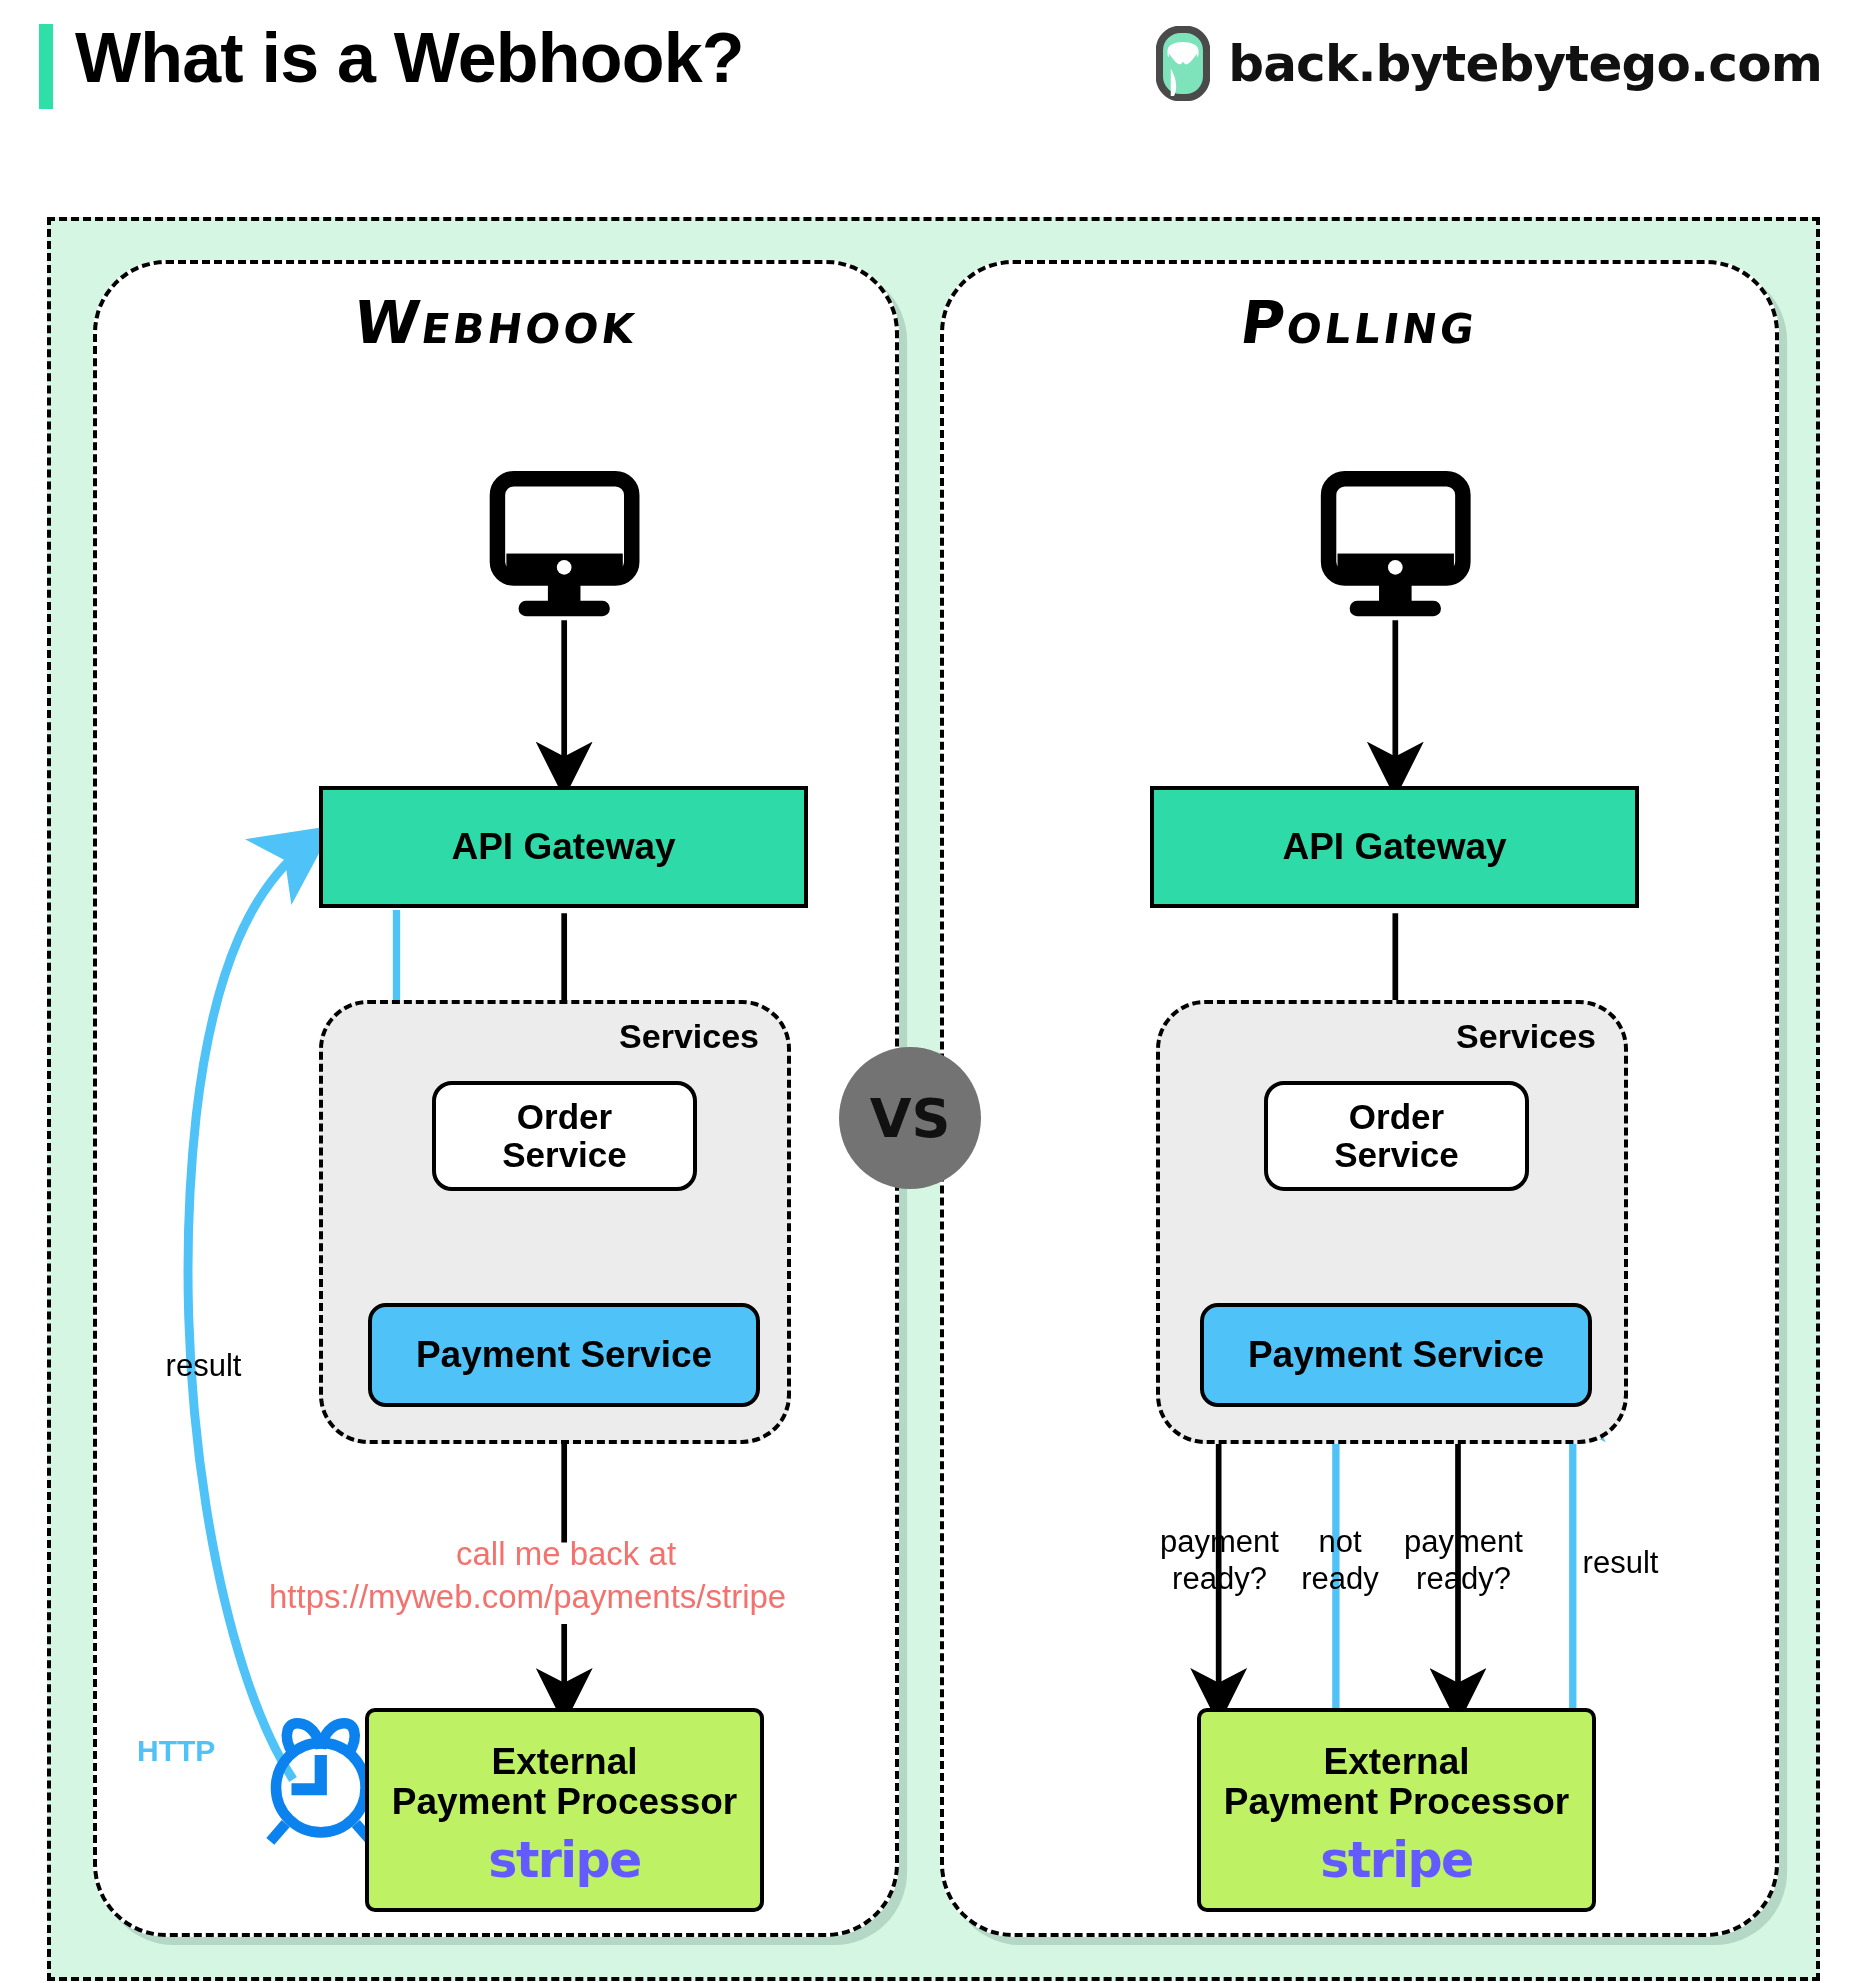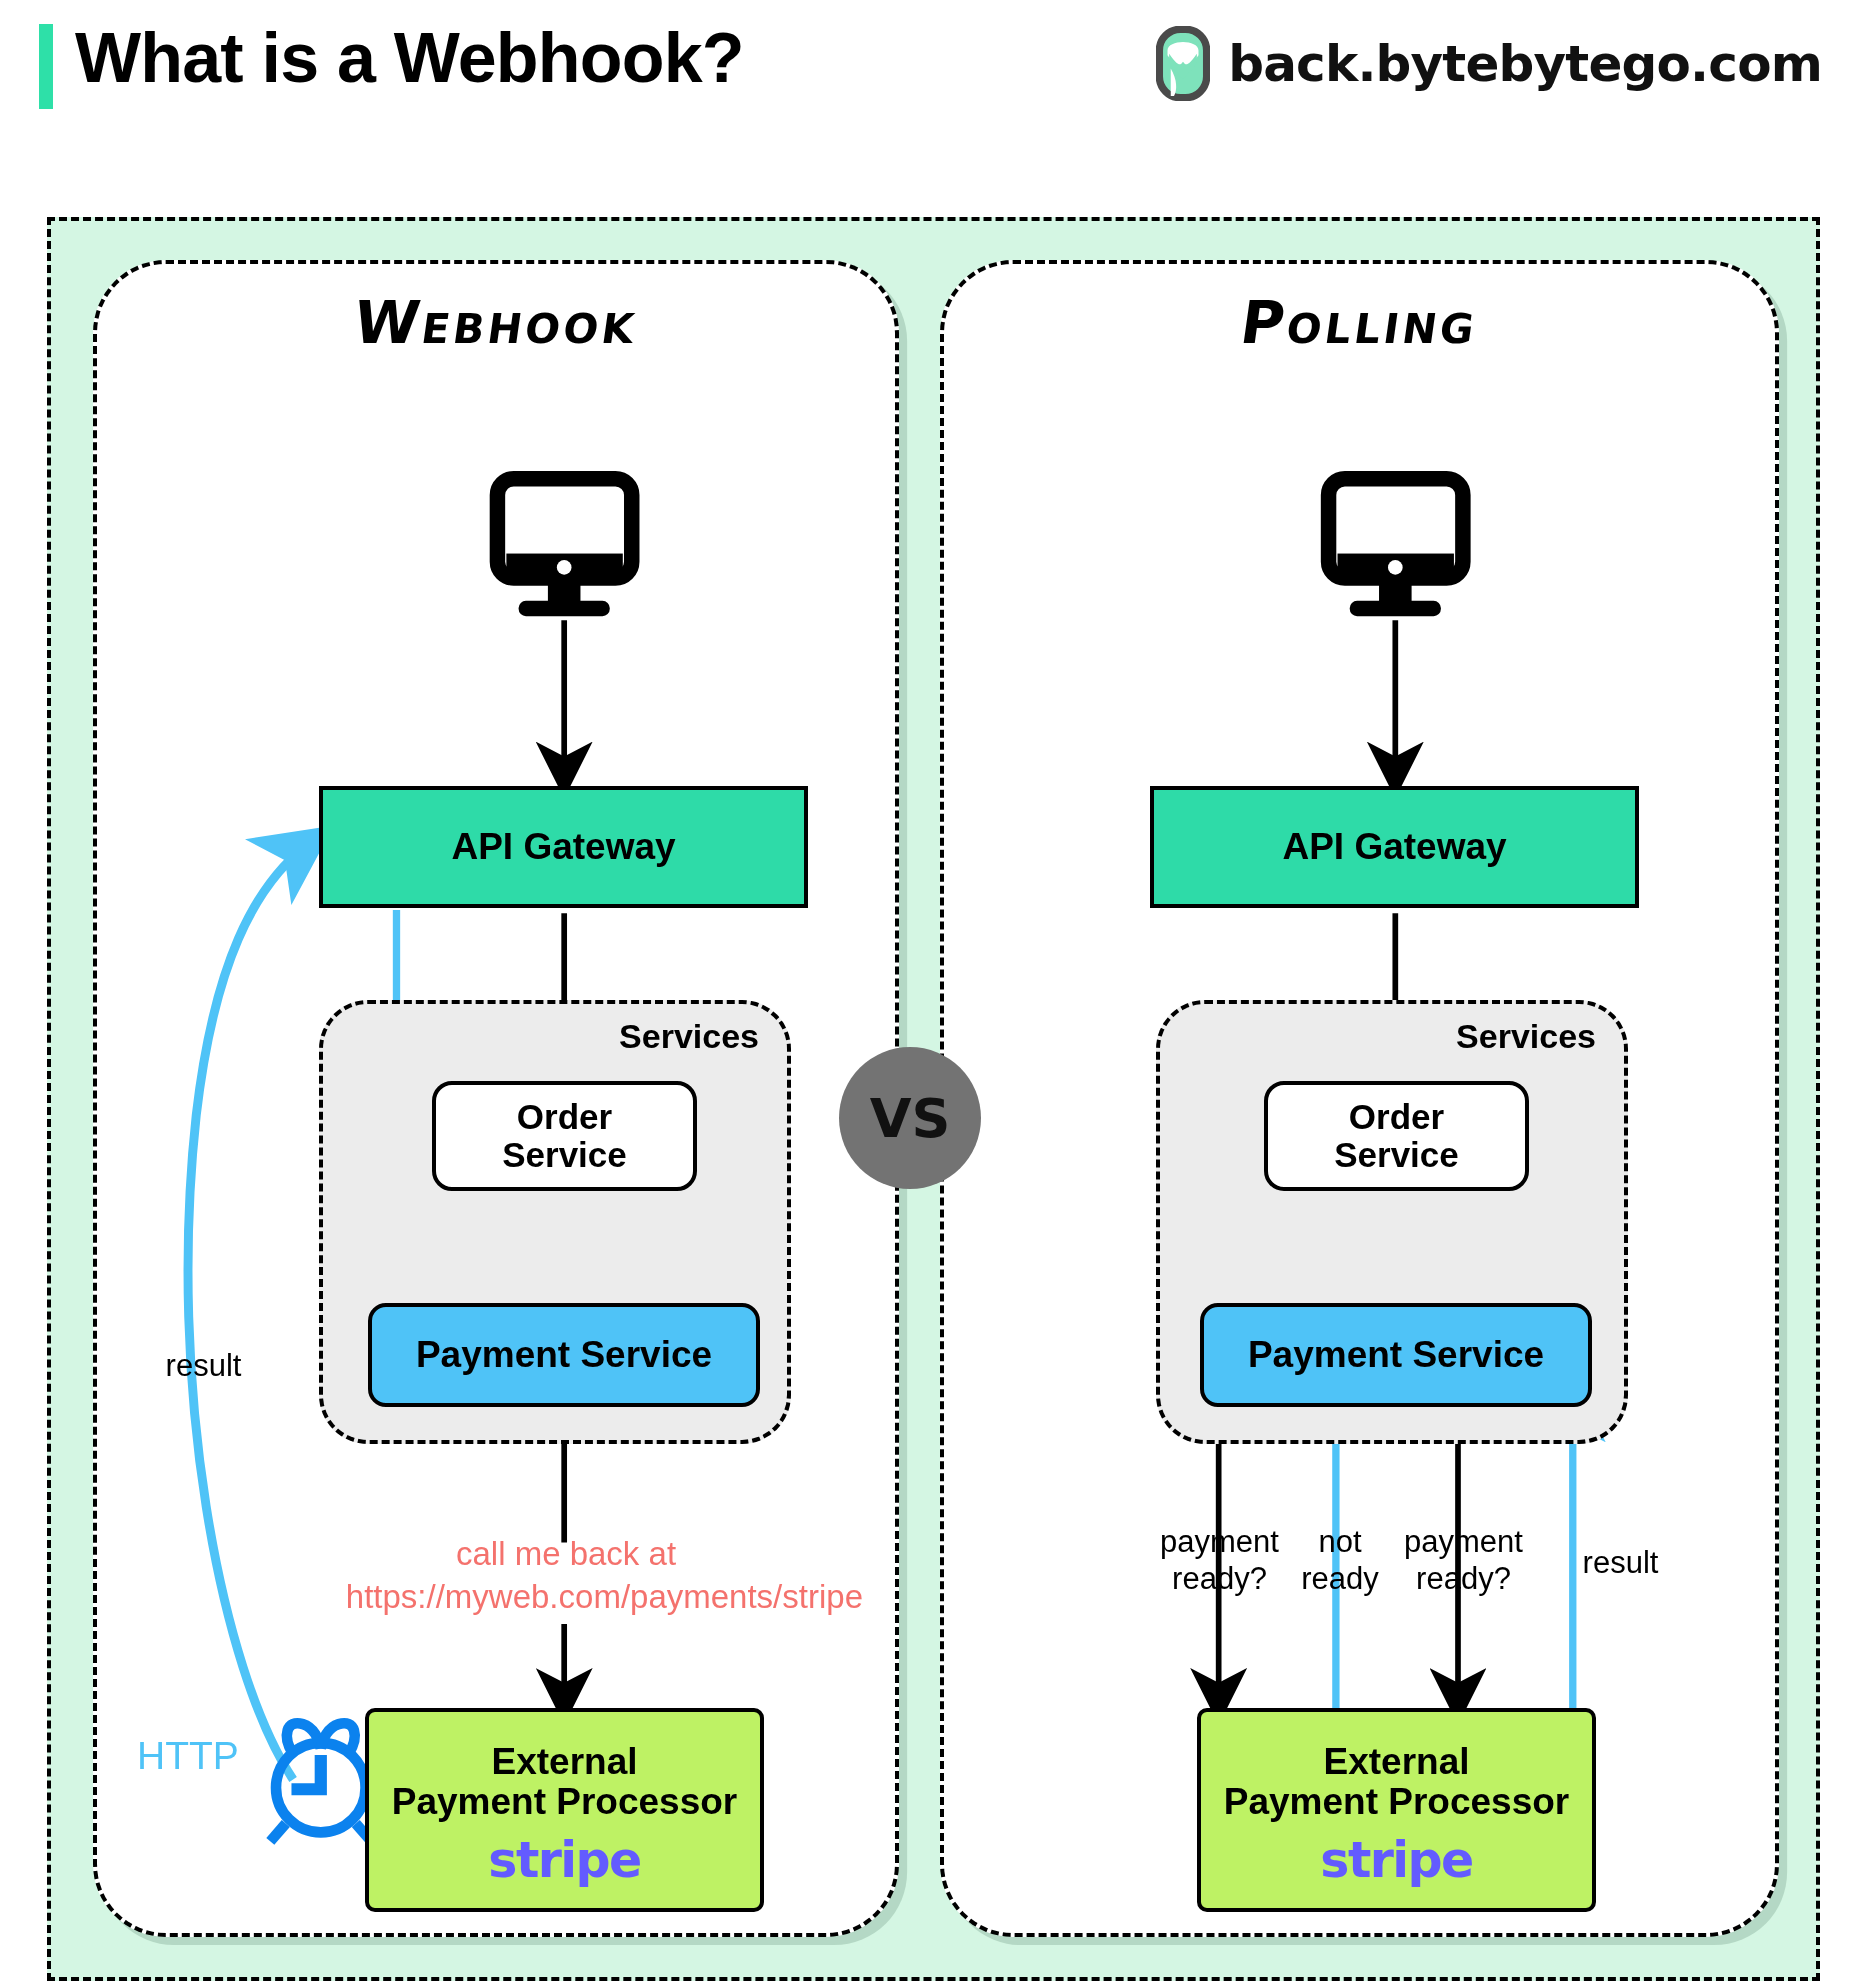--- a/index.html
+++ b/index.html
@@ -84,21 +84,21 @@
   }
   .stripe-logo {
     font-size: 49px; font-weight: 900; color: #635BFF;
     font-family: "DejaVu Sans", sans-serif; letter-spacing: -1.6px; margin-top: 13px;
   }
 
   
   .edge-label { position: absolute; font-size: 31px; color: #000; text-align: center; line-height: 1.18; }
   .edge-label.red { color: #F4726D; font-size: 33px; white-space: nowrap; }
   .http-label {
-    position: absolute; font-size: 39px; font-weight: normal; color: #4FC3F7;
+    position: absolute; font-size: 30px; font-weight: bold; color: #4FC3F7;
     font-family: "Liberation Sans", sans-serif;
     text-align: center;
   }
 
   
   #vs-badge {
     position: absolute; left: 839px; top: 1047px;
     width: 142px; height: 142px; border-radius: 50%;
     background: #737373; display: flex; align-items: center; justify-content: center;
     font-size: 54px; font-weight: bold; color: #111;
@@ -201,21 +201,21 @@
   <div class="svc-group" style="left:319px; top:1000px; width:472px; height:444px;">
     <div class="svc-group-label">Services</div>
   </div>
   <div class="node order-svc" style="left:432px; top:1081px; width:265px; height:110px; flex-direction:column;">
     <span>Order</span>
     <span>Service</span>
   </div>
   <div class="node payment-svc" style="left:368px; top:1303px; width:392px; height:104px;">Payment Service</div>
 
   <div class="edge-label red" style="left:269px; top:1535px; width:594px; text-align:center;">call me back at</div>
-  <div class="edge-label red" style="left:269px; top:1578px; width:594px; text-align:right;">https://myweb.com/payments/stripe</div>
+  <div class="edge-label red" style="left:269px; top:1578px; width:594px; text-align:left;">https://myweb.com/payments/stripe</div>
 
   <div class="node processor" style="left:365px; top:1708px; width:399px; height:204px;">
     <span>External</span>
     <span>Payment Processor</span>
     <span class="stripe-logo">stripe</span>
   </div>
 
   <div class="edge-label" style="left:114px; top:1348px; width:179px; text-align:center;">result</div>
   <div class="http-label" style="left:137px; top:1734px;">HTTP</div>
 

